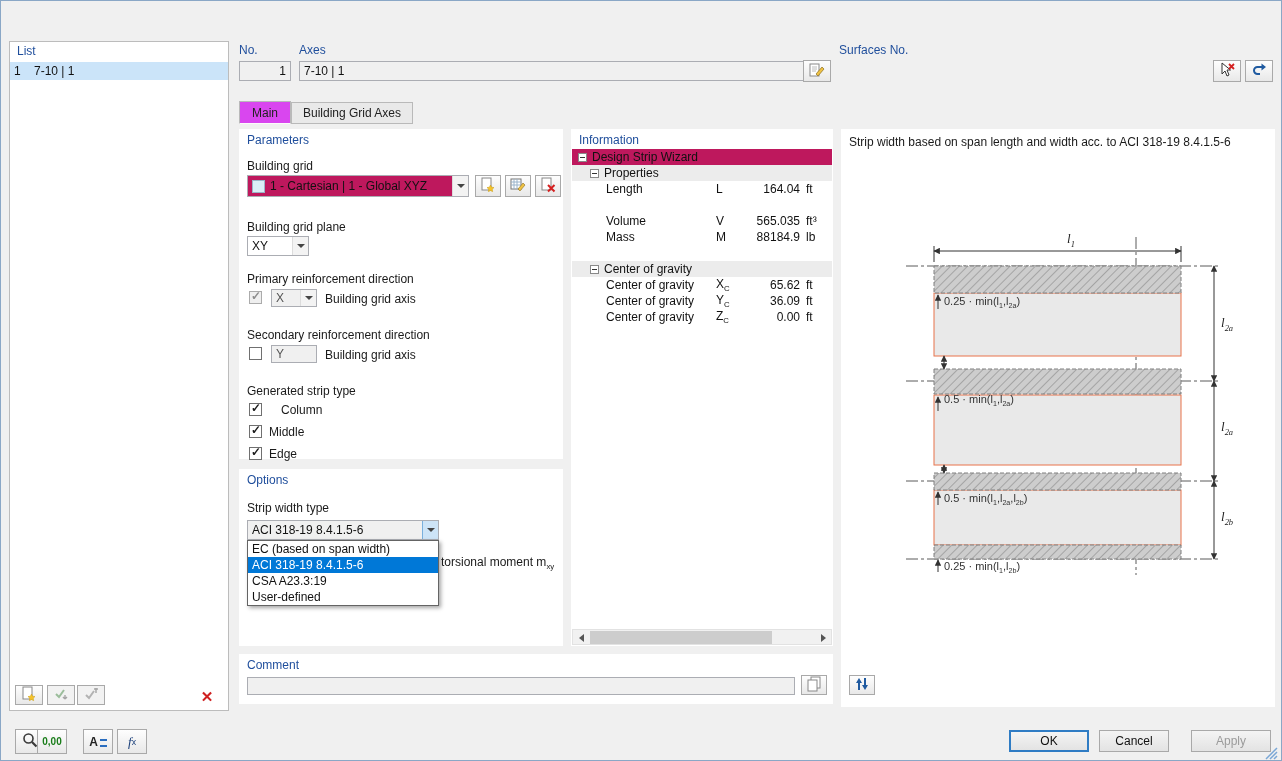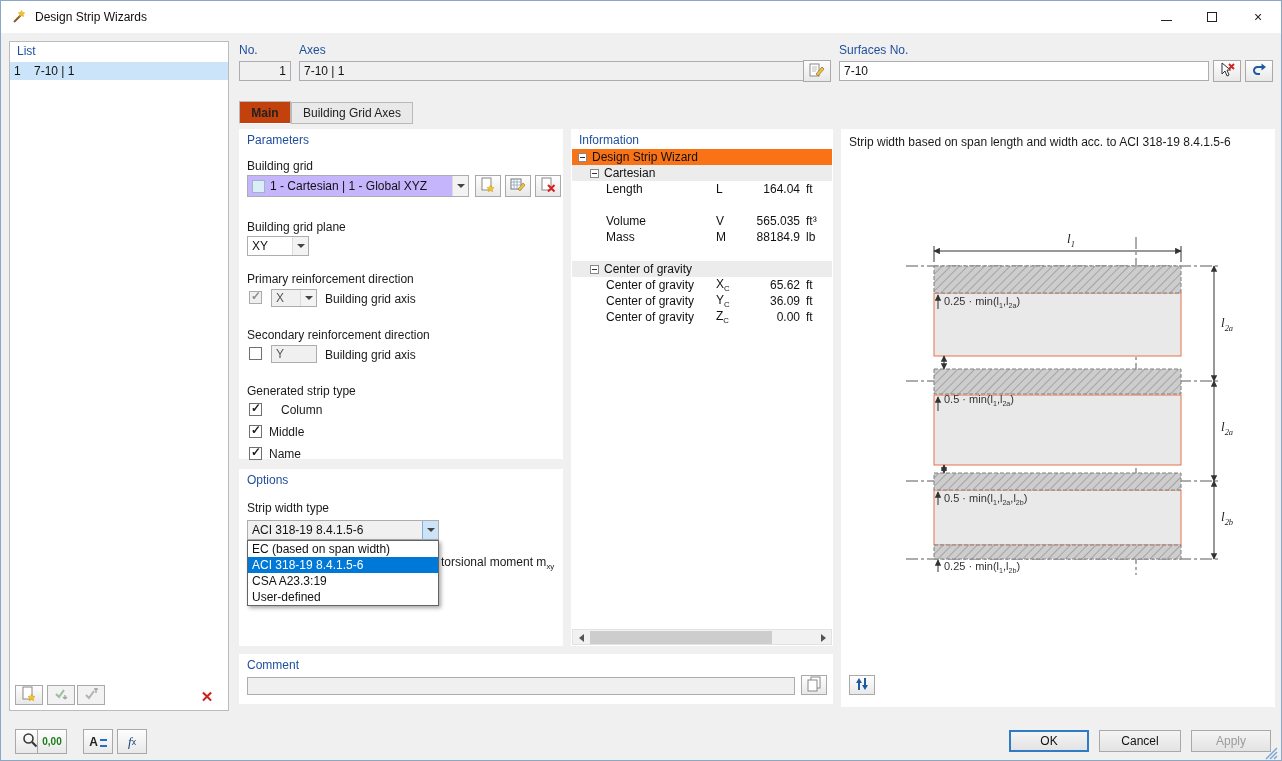--- a/index.html
+++ b/index.html
@@ -25,42 +25,42 @@
 input.tfield{position:absolute;border:1px solid #abadb3;background:#f0f0f0;font-size:12px;font-family:inherit;padding:0 4px;color:#111;}
 input.tfield.white{background:#fff;}
 .icon-btn{position:absolute;border:1px solid #a9a9a9;background:linear-gradient(#fefefe,#e8e8e8);display:flex;align-items:center;justify-content:center;padding:0;}
 
 .list-item{background:#cbe4f9;display:flex;align-items:center;font-size:12px;color:#111;}
 .li-no{width:18px;padding-left:4px;flex:none;}
 .li-name{padding-left:6px;}
 .red-x{color:#cf2020;font-weight:bold;font-size:15px;line-height:1;}
 
 .tab{position:absolute;height:23px;border:1px solid #b9b9b9;background:#e9e9e9;font-size:12px;display:flex;align-items:center;justify-content:center;color:#222;}
-.tab.active{background:#c2410c;border-bottom-color:#fcfcfc;z-index:2;font-weight:bold;}
+.tab.active{background:#d946ef;border-bottom-color:#fcfcfc;z-index:2;}
 
 .cb{position:absolute;width:13px;height:13px;background:#fff;border:1px solid #707070;}
 .cb.on::after{content:"✓";position:absolute;left:1px;top:-3px;font-size:12px;font-weight:bold;color:#1a1a1a;}
 .cb.disabled{background:#efefef;border-color:#ababab;}
 .cb.disabled.on::after{color:#8c8c8c;}
 .cb-lbl{position:absolute;font-size:12px;color:#1a1a1a;white-space:nowrap;}
 
-.combo{position:absolute;background:#c4b5fd;border:1px solid #abadb3;display:flex;align-items:center;font-size:12px;padding-left:4px;color:#111;}
+.combo{position:absolute;background:#be185d;border:1px solid #abadb3;display:flex;align-items:center;font-size:12px;padding-left:4px;color:#111;}
 .combo.gray{background:#f0f0f0;color:#555;}
 .combo .sp{flex:1;white-space:nowrap;overflow:hidden;}
 .combo .az{width:16px;align-self:stretch;display:flex;align-items:center;justify-content:center;border-left:1px solid #dcdcdc;background:#f3f3f3;flex:none;margin-left:3px;}
 .combo.openhl .az{background:#cde4f7;border-left-color:#7ab0dd;}
 .tri{width:0;height:0;border-left:4px solid transparent;border-right:4px solid transparent;border-top:4px solid #444;}
 .swatch{width:13px;height:13px;border:1px solid #9ab6c8;background:#dbeef7;margin-right:5px;flex:none;}
 
 .dd-list{position:absolute;left:246px;top:539px;width:192px;background:#fff;border:1px solid #646464;z-index:30;box-shadow:2px 2px 4px rgba(0,0,0,.35);}
 .dd-item{height:16px;display:flex;align-items:center;padding:0 4px;font-size:12px;color:#111;}
 .dd-item.on{background:#0078d7;color:#fff;}
 
 .tree-row{position:absolute;left:571px;width:260px;height:16px;display:flex;align-items:center;font-size:12px;color:#111;}
-.tree-row.hdr{background:#f97316;}
+.tree-row.hdr{background:#be185d;}
 .tree-row.grp{background:#ececec;}
 .ind1{padding-left:6px;}
 .ind2{padding-left:18px;}
 .ind3{padding-left:34px;}
 .exp{width:9px;height:9px;border:1px solid #898989;background:#fff;position:relative;margin-right:5px;flex:none;}
 .exp::after{content:"";position:absolute;left:1px;top:3px;width:5px;height:1px;background:#333;}
 .t-lbl{flex:1;white-space:nowrap;overflow:hidden;}
 .t-sym{width:26px;flex:none;}
 .t-val{width:58px;text-align:right;flex:none;}
 .t-unit{width:32px;padding-left:6px;flex:none;}
@@ -80,40 +80,20 @@
 .push-btn.disabled{color:#9b9b9b;}
 .units-txt{color:#1a7d1a;font-weight:bold;font-size:10px;}
 .fx-f{font-style:italic;font-size:13px;color:#1a3f7a;font-family:"Liberation Serif",serif;}
 .a-lines{display:inline-block;width:7px;height:8px;border-top:2px solid #2a6dbf;border-bottom:2px solid #2a6dbf;margin-left:2px;position:relative;top:1px;}
 </style>
 </head>
 <body>
 
 <div class="window">
 
-  <div class="titlebar">
-    <span class="app-icon">
-      <svg width="16" height="16">
-          <path d="M3 13 L10 6" stroke="#8a5a20" stroke-width="2"></path>
-          <path d="M10.5 1.5 l1 2 2.2 .3 -1.6 1.5 .4 2.2 -2 -1 -2 1 .4 -2.2 -1.6 -1.5 2.2 -.3 z" fill="#f6c32a" stroke="#c79a10" stroke-width="0.5"></path>
-        </svg>
-    </span>
-    <span class="title-text">Design Strip Wizards</span>
-    <div class="win-controls">
-      <div class="win-btn">
-          <span class="min-glyph"></span>
-        </div>
-      <div class="win-btn">
-          <span class="max-glyph"></span>
-        </div>
-      <div class="win-btn">
-          <span>×</span>
-        </div>
-    </div>
-  </div>
 
   <div class="wpanel" style="left:8px;top:40px;width:220px;height:670px;border:1px solid #bcbcbc;"></div>
   <div class="sec-h" style="left:16px;top:43px;">List</div>
   <div class="abs list-item" style="left:9px;top:61px;width:218px;height:18px;">
     <span class="li-no">1</span>
     <span class="li-name">7-10 | 1</span>
   </div>
   <button class="icon-btn" style="left:14px;top:684px;width:28px;height:20px;">
     <span><svg width="16" height="16">
           <rect x="2" y="1" width="9" height="12" fill="#fff" stroke="#888"></rect>
@@ -143,21 +123,20 @@
   <input class="tfield" style="left: 298px; top: 60px; width: 530px; height: 20px;" value="7-10 | 1">
   <button class="icon-btn" style="left:802px;top:59px;width:28px;height:22px;">
     <span><svg width="16" height="16">
           <rect x="1" y="2" width="9" height="12" fill="#fff" stroke="#8a8a8a"></rect>
           <path d="M3 5 h5 M3 7 h5 M3 9 h4" stroke="#bcbcbc" stroke-width="1"></path>
           <path d="M7 12 L13 5 L15 7 L9 14 z" fill="#f0c243" stroke="#8a6d1f" stroke-width="0.7"></path>
         </svg></span>
   </button>
 
   <div class="sec-h" style="left:838px;top:42px;">Surfaces No.</div>
-  <input class="tfield white" style="left: 838px; top: 60px; width: 370px; height: 20px;" value="7-10">
   <button class="icon-btn" style="left:1212px;top:59px;width:28px;height:22px;">
     <span><svg width="16" height="16">
           <path d="M3 1 L3 12 L6 9 L8 14 L10 13 L8 8 L11.5 8 z" fill="#fff" stroke="#333" stroke-width="1"></path>
           <path d="M10 2 L15 7 M15 2 L10 7" stroke="#d42020" stroke-width="1.8"></path>
         </svg></span>
   </button>
   <button class="icon-btn" style="left:1244px;top:59px;width:28px;height:22px;">
     <span><svg width="16" height="16">
           <path d="M13 5 H6.5 a3.5 3.5 0 0 0 0 7 H9" fill="none" stroke="#1f5aa0" stroke-width="2"></path>
           <path d="M10.5 1.5 L15 5 L10.5 8.5 z" fill="#1f5aa0"></path>
@@ -220,21 +199,21 @@
   <span class="cb" style="left:248px;top:346px;"></span>
   <div class="field" style="left:270px;top:344px;width:46px;height:18px;color:#555;">Y</div>
   <div class="lbl" style="left:324px;top:347px;">Building grid axis</div>
 
   <div class="lbl" style="left:246px;top:383px;">Generated strip type</div>
   <span class="cb on" style="left:248px;top:402px;"></span>
   <div class="cb-lbl" style="left:280px;top:402px;">Column</div>
   <span class="cb on" style="left:248px;top:424px;"></span>
   <div class="cb-lbl" style="left:268px;top:424px;">Middle</div>
   <span class="cb on" style="left:248px;top:446px;"></span>
-  <div class="cb-lbl" style="left:268px;top:446px;">Name</div>
+  <div class="cb-lbl" style="left:268px;top:446px;">Edge</div>
 
   <div class="wpanel" style="left:238px;top:468px;width:324px;height:177px;"></div>
   <div class="sec-h" style="left:246px;top:472px;">Options</div>
   <div class="lbl" style="left:246px;top:500px;">Strip width type</div>
   <div class="combo openhl" style="left:246px;top:519px;width:192px;height:20px;background:#f0f0f0;">
     <span class="sp">ACI 318-19 8.4.1.5-6</span>
     <span class="az">
         <span class="tri"></span>
       </span>
   </div>
@@ -248,21 +227,21 @@
 
   <div class="wpanel" style="left:570px;top:128px;width:262px;height:517px;"></div>
   <div class="sec-h" style="left:578px;top:132px;">Information</div>
 
   <div class="tree-row hdr ind1" style="top:148px;">
     <span class="exp"></span>
     <span class="t-lbl">Design Strip Wizard</span>
   </div>
   <div class="tree-row grp ind2" style="top:164px;">
     <span class="exp"></span>
-    <span class="t-lbl">Cartesian</span>
+    <span class="t-lbl">Properties</span>
   </div>
   <div class="tree-row ind3" style="top:180px;">
     <span class="t-lbl">Length</span>
     <span class="t-sym">L</span>
     <span class="t-val">164.04</span>
     <span class="t-unit">ft</span>
   </div>
   <div class="tree-row ind3" style="top:212px;">
     <span class="t-lbl">Volume</span>
     <span class="t-sym">V</span>
@@ -405,21 +384,21 @@
   <button class="icon-btn" style="left:82px;top:728px;width:30px;height:25px;">
     <span style="font-size:12px;font-weight:bold;color:#222;">A</span>
       <span class="a-lines"></span>
   </button>
   <button class="icon-btn" style="left:116px;top:728px;width:30px;height:25px;">
     <span class="fx-f">f</span>
       <sub style="color:#1a3f7a;">x</sub>
   </button>
 
   <button class="push-btn default" style="left:1008px;top:729px;width:80px;">OK</button>
-  <button class="push-btn" style="left:1098px;top:729px;width:82px;">Cancel</button>
+  <button class="push-btn" style="left:1098px;top:729px;width:70px;">Cancel</button>
   <button class="push-btn disabled" style="left:1190px;top:729px;width:80px;">Apply</button>
 
   <span class="abs" style="left:1264px;top:745px;">
     <svg width="13" height="13">
         <path d="M12 1 L1 12 M12 5 L5 12 M12 9 L9 12" stroke="#7aa7d6" stroke-width="1.5" fill="none"></path>
       </svg>
   </span>
 
 </div>
 

